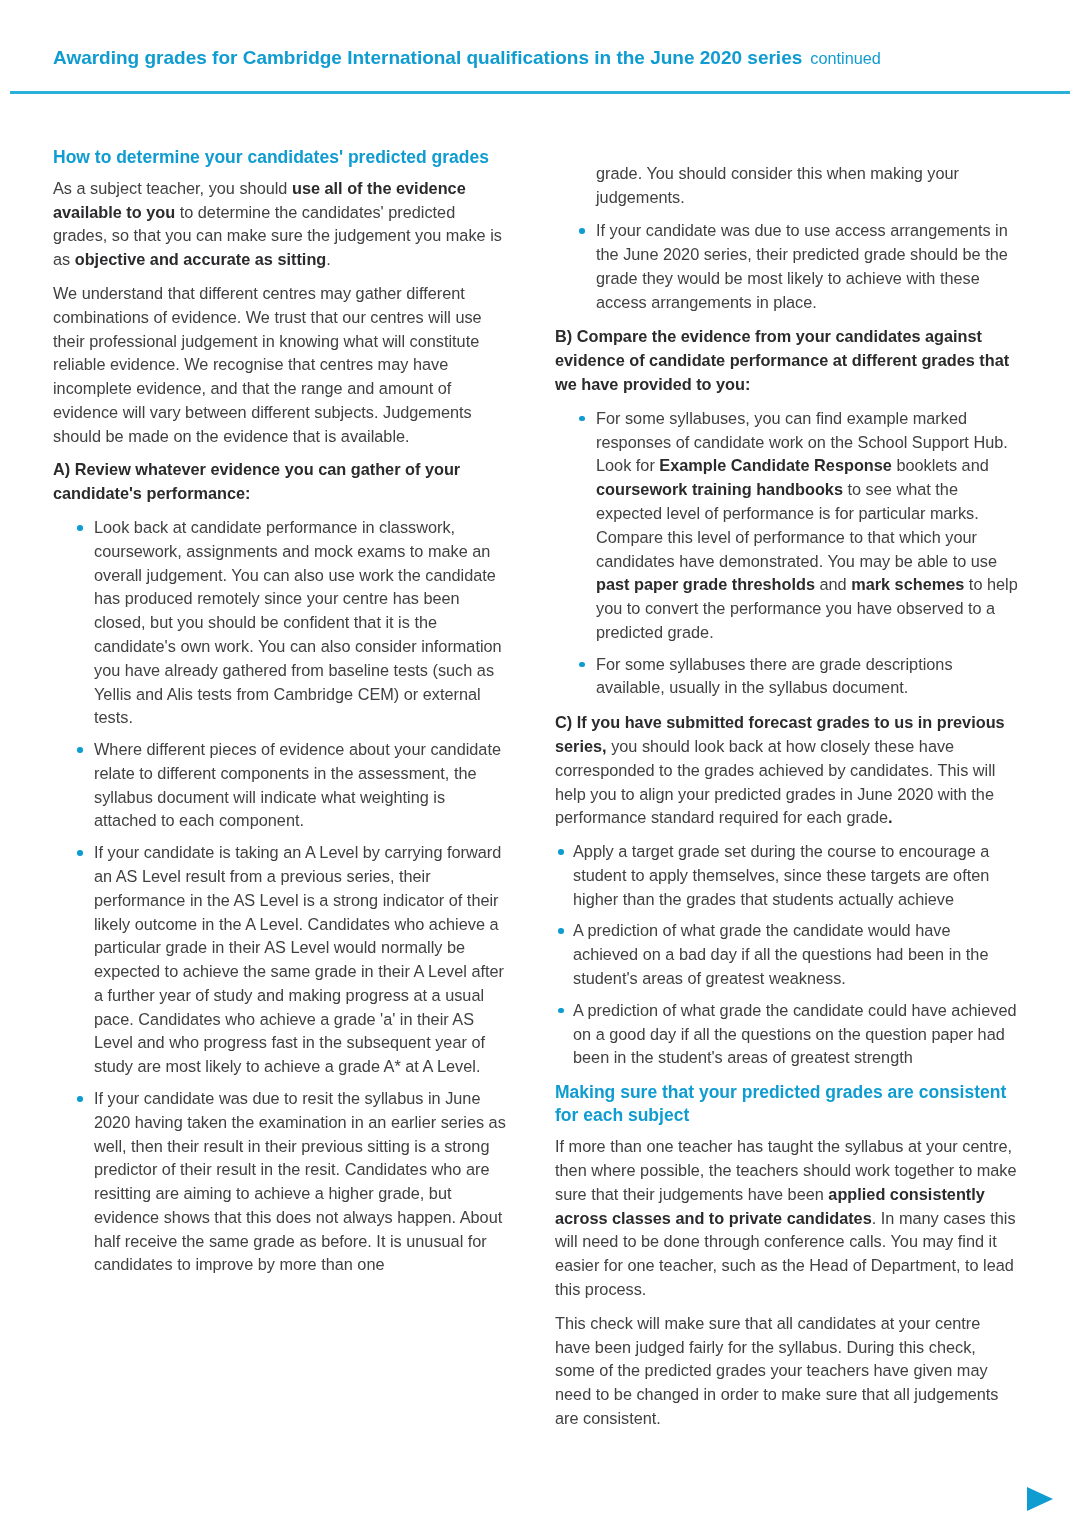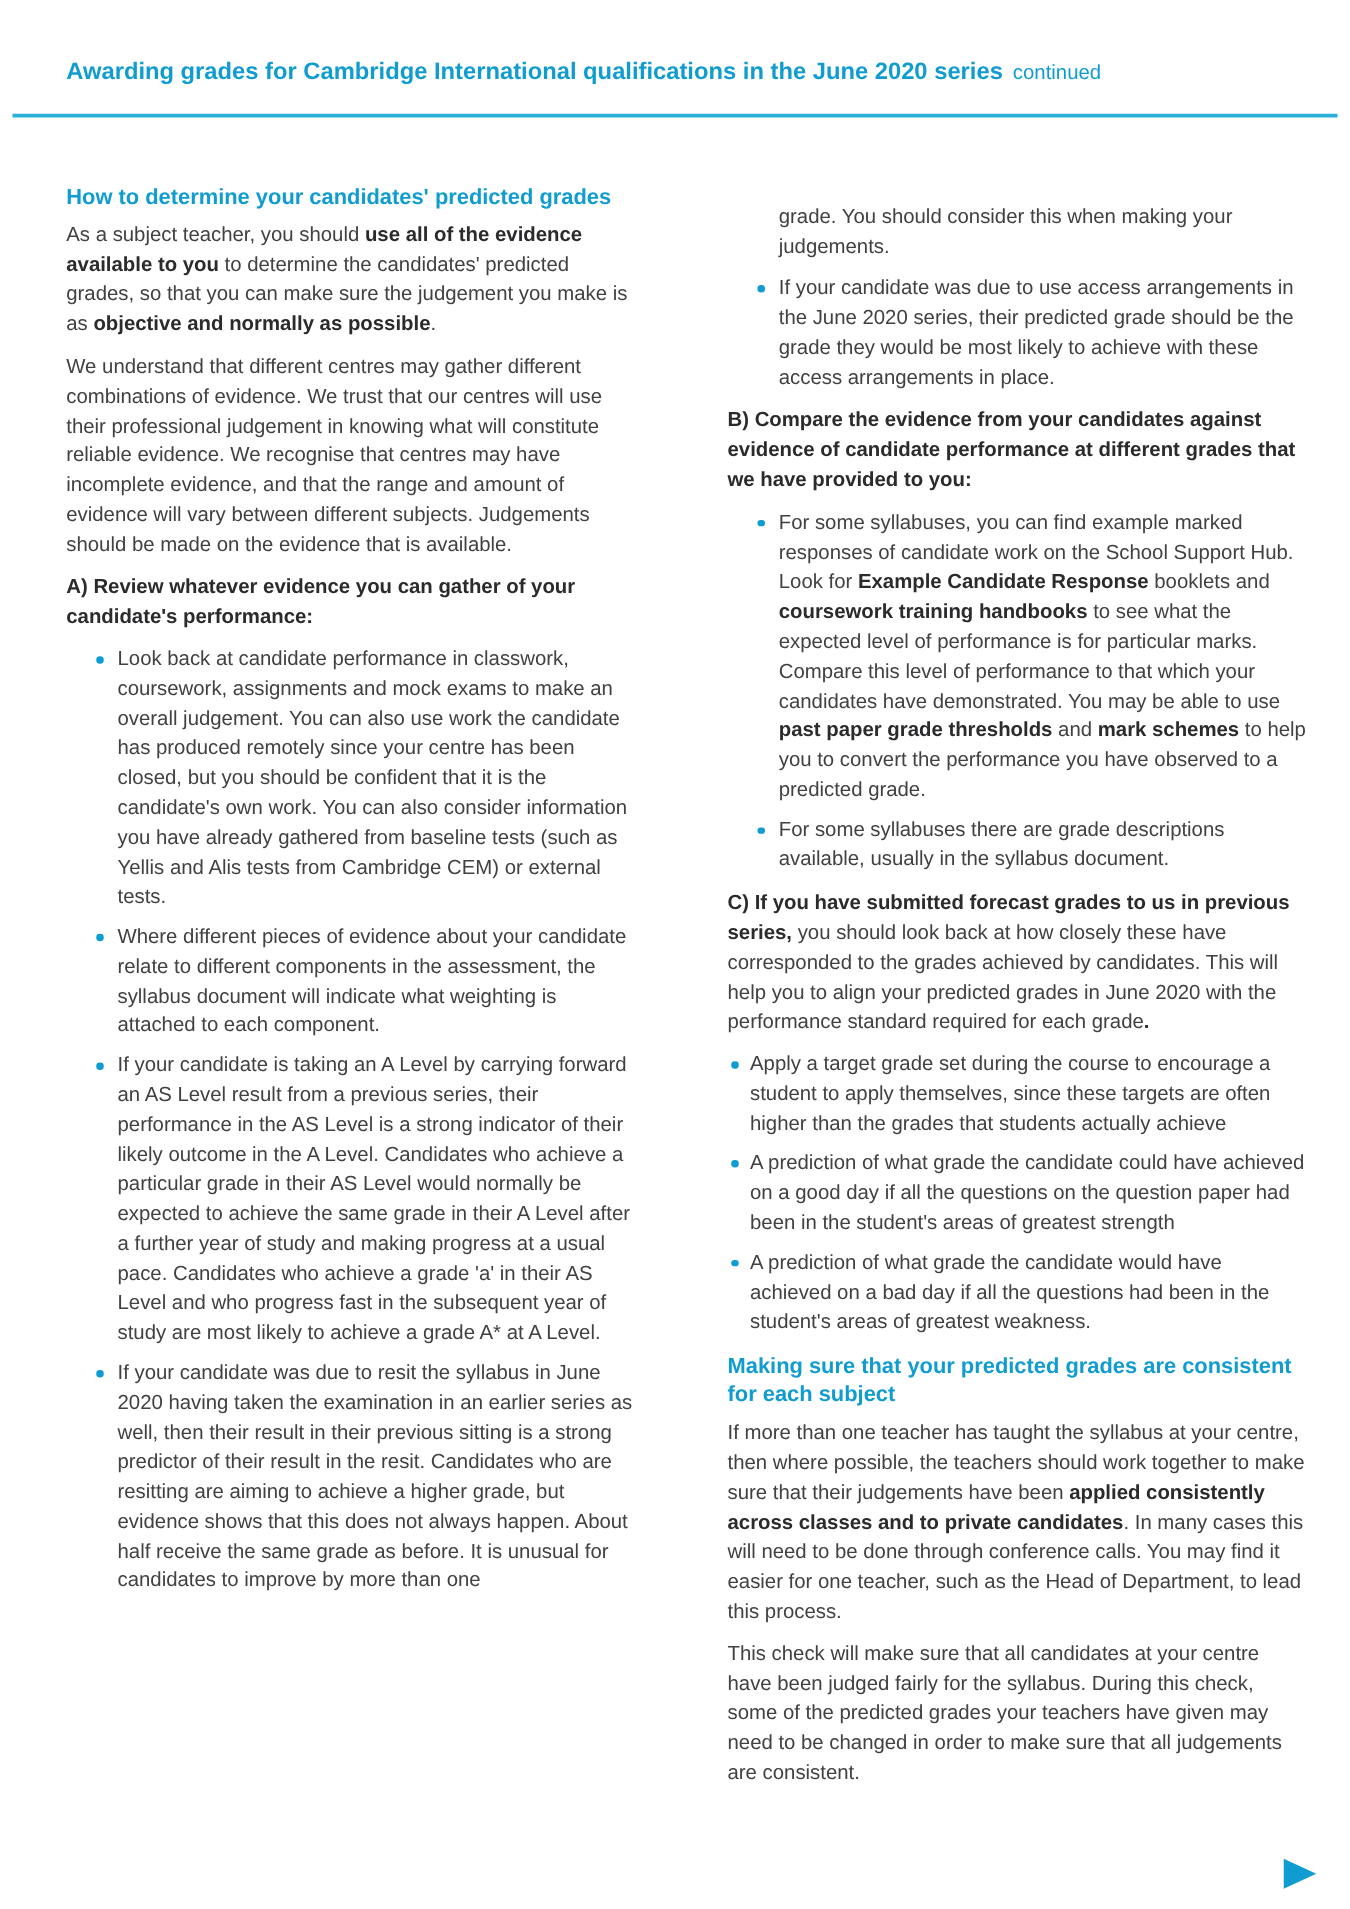--- a/index.html
+++ b/index.html
@@ -15,21 +15,21 @@
     font-family:"Liberation Sans","DejaVu Sans",sans-serif;
     color:var(--body);font-size:16.3px;line-height:1.46;
     position:relative;
   }
   .header{padding:46px 53px 0 53px;}
   .header-title{font-size:19px;font-weight:bold;color:var(--accent);line-height:1.3;}
   .header-continued{font-weight:normal;color:var(--accent);margin-left:8px;}
   .rule{height:3px;background:var(--rule);margin:20px 10px 0 10px;}
   .content{display:flex;padding:52px 50px 0 53px;}
   .col{flex:0 0 auto;}
-  .col-left{width:458px;margin-right:71px;}
+  .col-left{width:458px;margin-right:44px;}
   .col-right{width:463px;}
   .heading{color:var(--accent);font-weight:bold;font-size:17.5px;line-height:1.32;margin:6px 0 8px 0;}
   .col .heading:first-child{margin-top:0;}
   .para{margin:0 0 10px 0;}
   .lead{font-weight:bold;color:var(--bold);margin:5px 0 10px 0;}
   .cont{margin:16px 0 10px 41px;}
   .b{font-weight:bold;color:var(--bold);}
   ul.bullets{list-style:none;margin:0 0 11px 0;padding:0;}
   ul.bullets li{position:relative;margin:0 0 8px 0;}
   ul.bullets li:last-child{margin-bottom:0;}
@@ -48,21 +48,21 @@
 <body>
 
 <div class="header">
   <span class="header-title">Awarding grades for Cambridge International qualifications in the June 2020 series</span><span class="header-continued">continued</span>
 </div>
 <div class="rule"></div>
 
 <div class="content">
   <div class="col col-left" id="col-left">
       <div class="heading"><span>How to determine your candidates' predicted grades</span></div>
-      <div class="para"><span>As a subject teacher, you should </span><span class="b">use all of the evidence available to you</span><span> to determine the candidates' predicted grades, so that you can make sure the judgement you make is as </span><span class="b">objective and normally as possible</span><span>.</span></div>
+      <div class="para"><span>As a subject teacher, you should </span><span class="b">use all of the evidence available to you</span><span> to determine the candidates' predicted grades, so that you can make sure the judgement you make is as </span><span class="b">objective and accurate as sitting</span><span>.</span></div>
       <div class="para"><span>We understand that different centres may gather different combinations of evidence. We trust that our centres will use their professional judgement in knowing what will constitute reliable evidence. We recognise that centres may have incomplete evidence, and that the range and amount of evidence will vary between different subjects. Judgements should be made on the evidence that is available.</span></div>
       <div class="lead"><span class="b">A) Review whatever evidence you can gather of your candidate's performance:</span></div>
       <ul class="bullets lg">
         <li><span class="dot"></span><span>Look back at candidate performance in classwork, coursework, assignments and mock exams to make an overall judgement. You can also use work the candidate has produced remotely since your centre has been closed, but you should be confident that it is the candidate's own work. You can also consider information you have already gathered from baseline tests (such as Yellis and Alis tests from Cambridge CEM) or external tests.</span></li>
         <li><span class="dot"></span><span>Where different pieces of evidence about your candidate relate to different components in the assessment, the syllabus document will indicate what weighting is attached to each component.</span></li>
         <li><span class="dot"></span><span>If your candidate is taking an A Level by carrying forward an AS Level result from a previous series, their performance in the AS Level is a strong indicator of their likely outcome in the A Level. Candidates who achieve a particular grade in their AS Level would normally be expected to achieve the same grade in their A Level after a further year of study and making progress at a usual pace. Candidates who achieve a grade 'a' in their AS Level and who progress fast in the subsequent year of study are most likely to achieve a grade A* at A Level.</span></li>
         <li><span class="dot"></span><span>If your candidate was due to resit the syllabus in June 2020 having taken the examination in an earlier series as well, then their result in their previous sitting is a strong predictor of their result in the resit. Candidates who are resitting are aiming to achieve a higher grade, but evidence shows that this does not always happen. About half receive the same grade as before. It is unusual for candidates to improve by more than one</span></li>
       </ul>
     </div>
   <div class="col col-right" id="col-right">
@@ -71,22 +71,22 @@
         <li><span class="dot"></span><span>If your candidate was due to use access arrangements in the June 2020 series, their predicted grade should be the grade they would be most likely to achieve with these access arrangements in place.</span></li>
       </ul>
       <div class="lead"><span class="b">B) Compare the evidence from your candidates against evidence of candidate performance at different grades that we have provided to you:</span></div>
       <ul class="bullets lg">
         <li><span class="dot"></span><span>For some syllabuses, you can find example marked responses of candidate work on the School Support Hub. Look for </span><span class="b">Example Candidate Response</span><span> booklets and </span><span class="b">coursework training handbooks</span><span> to see what the expected level of performance is for particular marks. Compare this level of performance to that which your candidates have demonstrated. You may be able to use </span><span class="b">past paper grade thresholds</span><span> and </span><span class="b">mark schemes</span><span> to help you to convert the performance you have observed to a predicted grade.</span></li>
         <li><span class="dot"></span><span>For some syllabuses there are grade descriptions available, usually in the syllabus document.</span></li>
       </ul>
       <div class="para"><span class="b">C) If you have submitted forecast grades to us in previous series,</span><span> you should look back at how closely these have corresponded to the grades achieved by candidates. This will help you to align your predicted grades in June 2020 with the performance standard required for each grade</span><span class="b">.</span></div>
       <ul class="bullets sm">
         <li><span class="dot"></span><span>Apply a target grade set during the course to encourage a student to apply themselves, since these targets are often higher than the grades that students actually achieve</span></li>
+        <li><span class="dot"></span><span>A prediction of what grade the candidate would have achieved on a bad day if all the questions had been in the student's areas of greatest weakness.</span></li>
         <li><span class="dot"></span><span>A prediction of what grade the candidate could have achieved on a good day if all the questions on the question paper had been in the student's areas of greatest strength</span></li>
-        <li><span class="dot"></span><span>A prediction of what grade the candidate would have achieved on a bad day if all the questions had been in the student's areas of greatest weakness.</span></li>
       </ul>
       <div class="heading"><span>Making sure that your predicted grades are consistent for each subject</span></div>
       <div class="para"><span>If more than one teacher has taught the syllabus at your centre, then where possible, the teachers should work together to make sure that their judgements have been </span><span class="b">applied consistently across classes and to private candidates</span><span>. In many cases this will need to be done through conference calls. You may find it easier for one teacher, such as the Head of Department, to lead this process.</span></div>
       <div class="para"><span>This check will make sure that all candidates at your centre have been judged fairly for the syllabus. During this check, some of the predicted grades your teachers have given may need to be changed in order to make sure that all judgements are consistent.</span></div>
     </div>
 </div>
 
 <div class="next-arrow"></div>
 
 </body></html>

